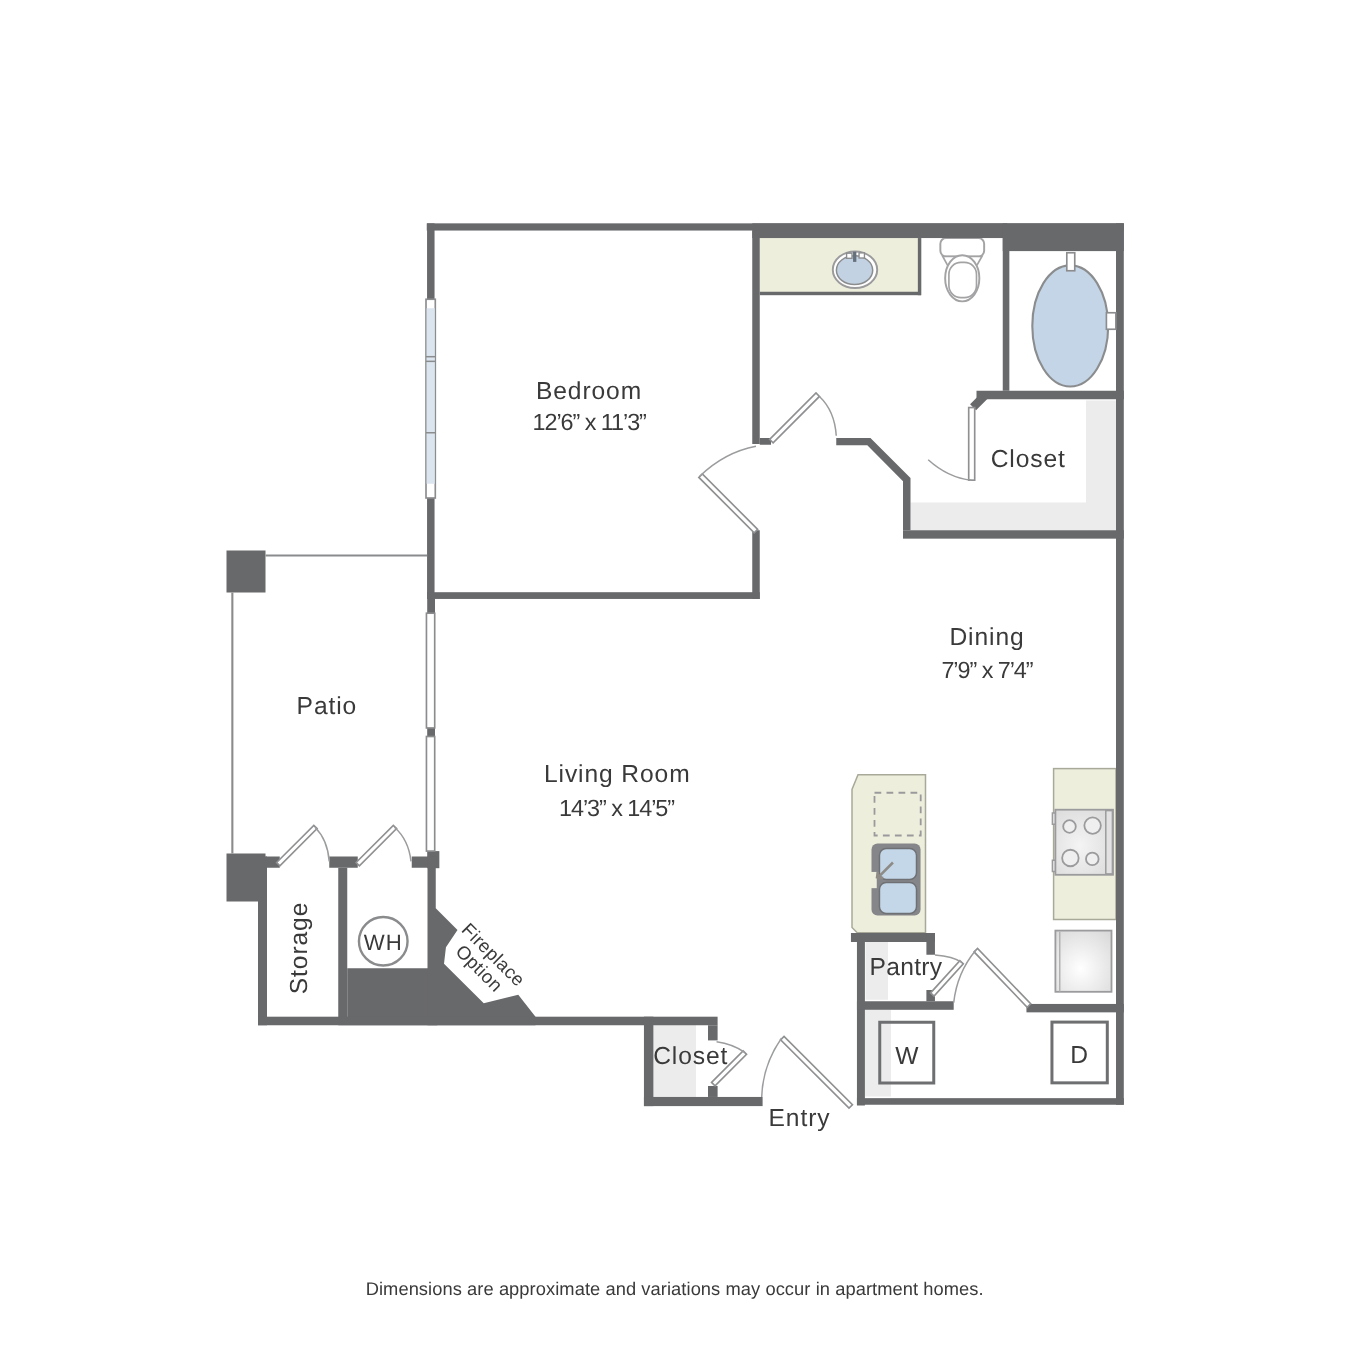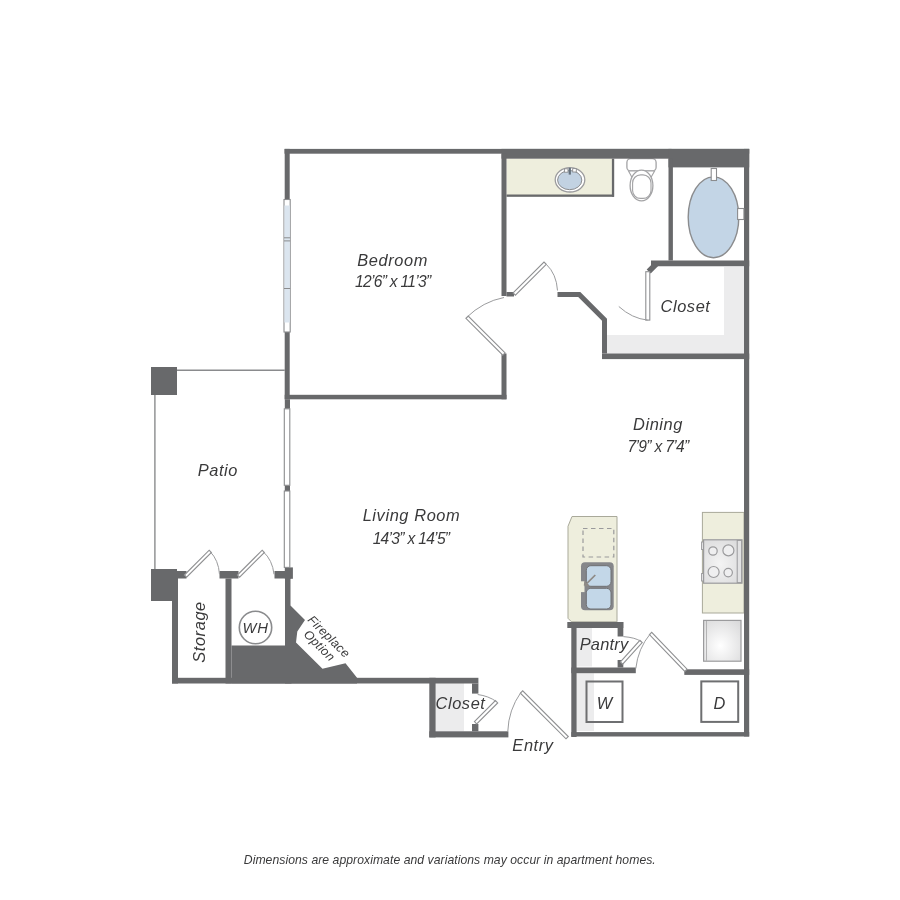--- a/index.html
+++ b/index.html
@@ -1,16 +1,16 @@
 <!DOCTYPE html>
 <html><head>
 <meta charset="utf-8">
 <style>
   html,body{margin:0;padding:0;background:#ffffff;}
-  .wrap{width:900px;height:900px;position:relative;font-family:"Liberation Sans", sans-serif;will-change:transform;transform:translateZ(0);font-style:italic;}
+  .wrap{width:900px;height:900px;position:relative;font-family:"Liberation Sans", sans-serif;will-change:transform;transform:translateZ(0);}
   svg{display:block;}
   text{font-family:"Liberation Sans", sans-serif;fill:#3a3a3b;-webkit-font-smoothing:antialiased;}
 </style>
 </head>
 <body>
 <div class="wrap">
 <svg width="900" height="900" viewBox="0 0 900 900">
   <defs>
     <radialGradient id="stoveg" cx="42%" cy="55%" r="75%">
       <stop offset="0%" stop-color="#f4f4f4"></stop>

